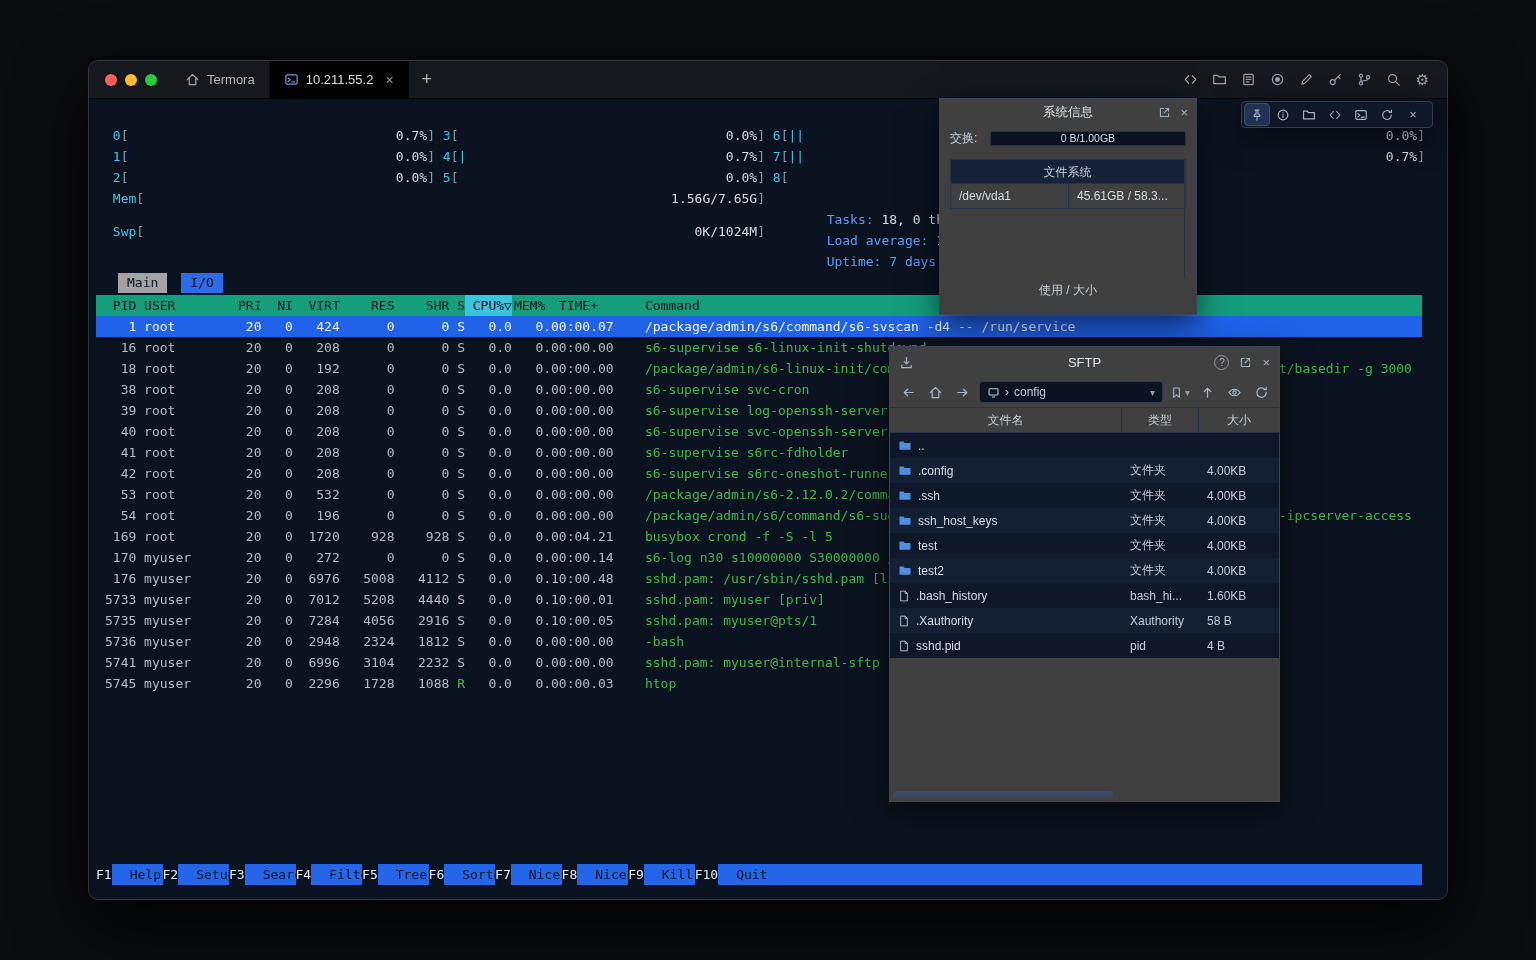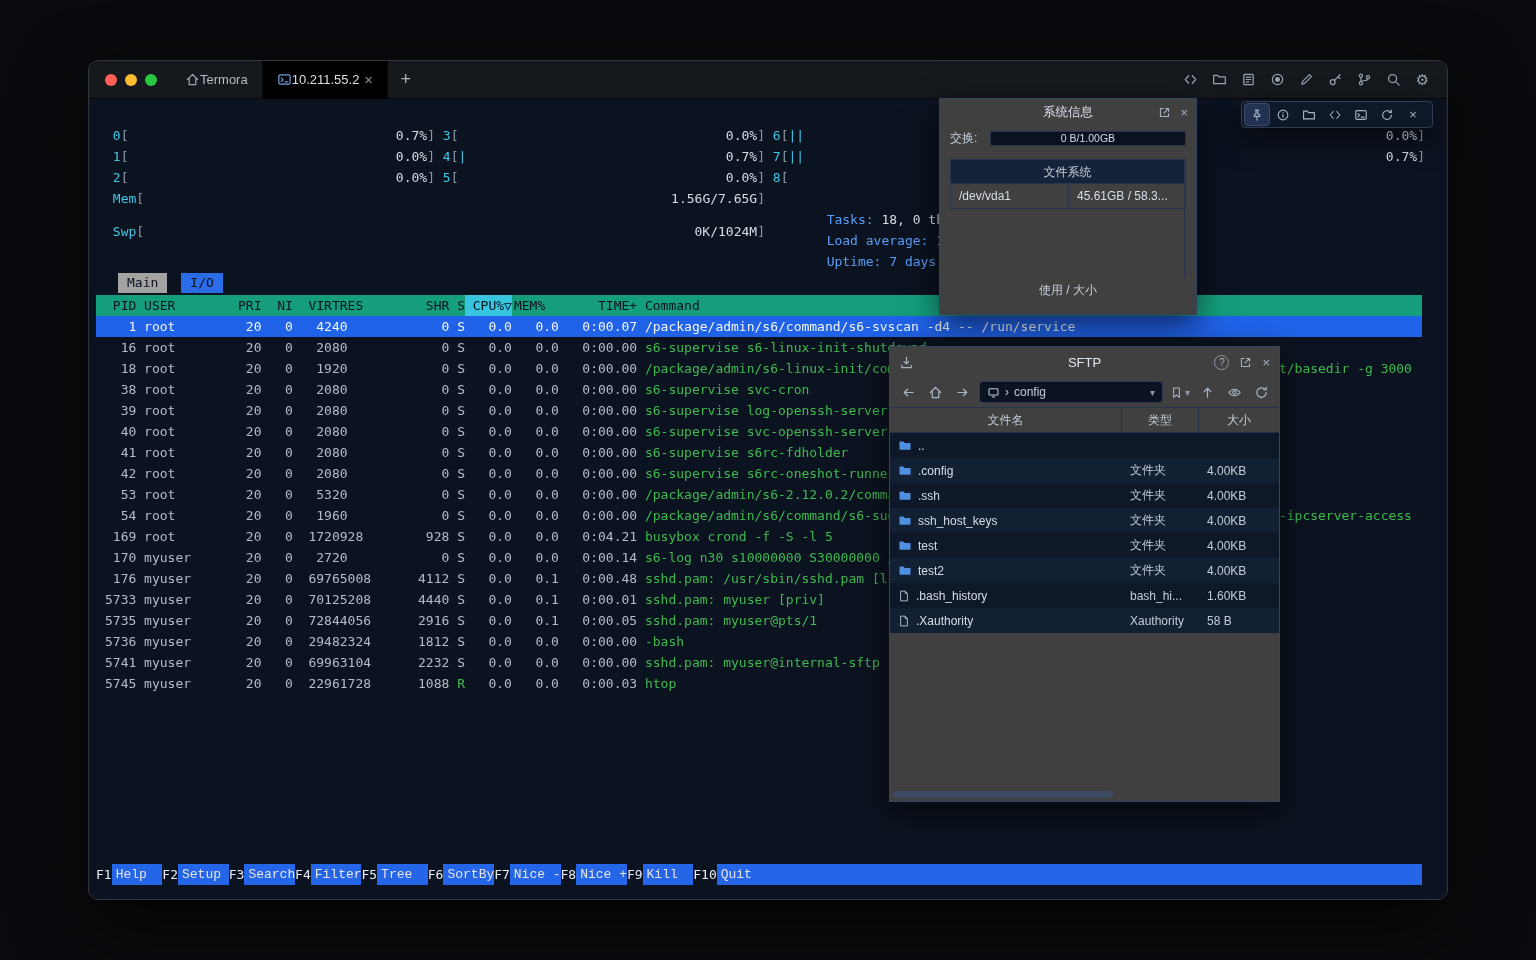--- a/index.html
+++ b/index.html
@@ -9,21 +9,21 @@
   .window { position:absolute; left:88px; top:60px; width:1360px; height:840px;
             background:#0c1320; border:1px solid #33363c; border-radius:10px;
             box-shadow:0 25px 70px rgba(0,0,0,.7); }
 
   
   .titlebar { position:absolute; left:0; top:0; right:0; height:38px; background:#15181d;
               border-radius:9px 9px 0 0; display:flex; align-items:center; border-bottom:1px solid #07090c; }
   .lights { display:flex; gap:8px; padding:0 14px 0 16px; }
   .light { width:12px; height:12px; border-radius:50%; }
   .light.red{ background:#ff5f57; } .light.yellow{ background:#febc2e; } .light.green{ background:#28c840; }
-  .tab { display:flex; align-items:center; height:38px; padding:0 14px; color:#b3bbc4; font-size:13px; }
+  .tab { display:flex; align-items:center; gap:7px; height:38px; padding:0 14px; color:#b3bbc4; font-size:13px; }
   .tab.active { background:#000000; color:#d9dfe7; border-left:1px solid #07090c; border-right:1px solid #07090c; }
   .tab-close { color:#8e98a3; font-size:14px; margin-left:5px; }
   .newtab { color:#aab3bd; font-size:18px; padding:0 13px; }
   .tb-icons { margin-left:auto; display:flex; align-items:center; gap:12px; padding-right:16px; color:#98a3b1; }
   .tb-btn { width:17px; height:17px; display:flex; align-items:center; justify-content:center; font-size:14px; }
 
   
   .terminal { position:absolute; left:0; top:38px; right:0; bottom:0; overflow:hidden;
               font-family:"DejaVu Sans Mono",monospace; font-size:13px; line-height:21px;
               color:#9fb0c0; border-radius:0 0 9px 9px; background:#0c1320; }
@@ -52,31 +52,31 @@
   .hd-cpu { background:#38c5df; }
   .prows { position:absolute; left:7px; top:217px; width:1326px; }
   .prow { display:flex; height:21px; line-height:21px; padding-left:9px; color:#b2bdc9; white-space:pre; }
   .prow .cmd { color:#3fb950; }
   .prow.selected { background:#2062e8; color:#f2f6fb; }
   .prow.selected .cmd { color:#f2f6fb; }
   .prow.st-r .s { color:#3fb950; }
   .c { overflow:hidden; }
   .pid{ width:4ch; text-align:right; } .user{ width:11ch; padding-left:1ch; }
   .pri{ width:5ch; text-align:right; } .ni{ width:4ch; text-align:right; }
-  .virt{ width:6ch; text-align:right; } .res{ width:7ch; }
+  .virt{ width:6ch; text-align:right; } .res{ width:7ch; text-align:right; }
   .shr{ width:7ch; text-align:right; } .s{ width:2ch; text-align:right; }
   .cpu{ width:6ch; text-align:right; } .mem{ width:6ch; text-align:right; }
   .mem.hd-left{ text-align:left; padding-left:2px; }
-  .time{ width:10ch; text-align:right; } .cmd{ flex:1; padding-left:1ch; text-align:left; white-space:pre; }
+  .time{ width:10ch; } .cmd{ flex:1; padding-left:1ch; text-align:left; white-space:pre; }
 
   .fbar { position:absolute; left:7px; top:765px; width:1326px; height:21px; line-height:21px;
           background:#2566e8; display:flex; white-space:pre; }
   .fk { display:flex; }
   .fk-key { background:#0c1320; color:#e8edf3; }
-  .fk-label { color:#e5e5e5; width:6.5ch; padding-left:4px; overflow:hidden;font-family:Liberation Mono, monospace; }
+  .fk-label { color:#0f172a; width:6.5ch; padding-left:18px; overflow:hidden; }
 
   
   .panel { position:absolute; background:#404040; border:1px solid #36455f;
            box-shadow:0 10px 30px rgba(0,0,0,.6); }
   .sysinfo { left:850px; top:37px; width:258px; height:217px; z-index:20; }
   .si-title { height:26px; display:flex; align-items:center; position:relative; }
   .si-title .t { flex:1; text-align:center; color:#dbe3ee; font-size:12.5px; }
   .si-ticons { position:absolute; right:8px; display:flex; gap:9px; color:#a6b2c2; align-items:center; }
   .si-row { display:flex; align-items:center; padding:0 10px; height:26px; }
   .si-label { width:40px; font-size:12px; color:#c6cfdb; }
@@ -782,20 +782,34 @@
                 <svg width="12" height="14" viewBox="0 0 16 16" fill="none" stroke="currentColor" stroke-width="1.3" stroke-linejoin="round">
                   <path d="M3.5 1.5h6L12.5 4.5v10h-9z"></path>
                   <path d="M9.5 1.5v3h3"></path>
                 </svg>
               </span>
             <span>.Xauthority</span>
           </span>
           <span class="sf-type">Xauthority</span>
           <span class="sf-size">58 B</span>
         </div>
+          <div class="sf-row file">
+          <span class="sf-name">
+
+            <span class="fic file-ic">
+                <svg width="12" height="14" viewBox="0 0 16 16" fill="none" stroke="currentColor" stroke-width="1.3" stroke-linejoin="round">
+                  <path d="M3.5 1.5h6L12.5 4.5v10h-9z"></path>
+                  <path d="M9.5 1.5v3h3"></path>
+                </svg>
+              </span>
+            <span>sshd.pid</span>
+          </span>
+          <span class="sf-type">pid</span>
+          <span class="sf-size">4 B</span>
+        </div>
         </div>
       <div class="sf-scroll">
         <div class="sf-thumb"></div>
       </div>
     </div>
 
     <div class="panel ftoolbar">
       <span class="ft-btn active">
           <svg width="14" height="14" viewBox="0 0 16 16" fill="none" stroke="currentColor" stroke-width="1.3" stroke-linecap="round" stroke-linejoin="round">
             <path d="M6 2.5h4M7 2.5v3.8L4.8 8.2v1.3h6.4V8.2L9 6.3V2.5M8 9.5V14"></path>

